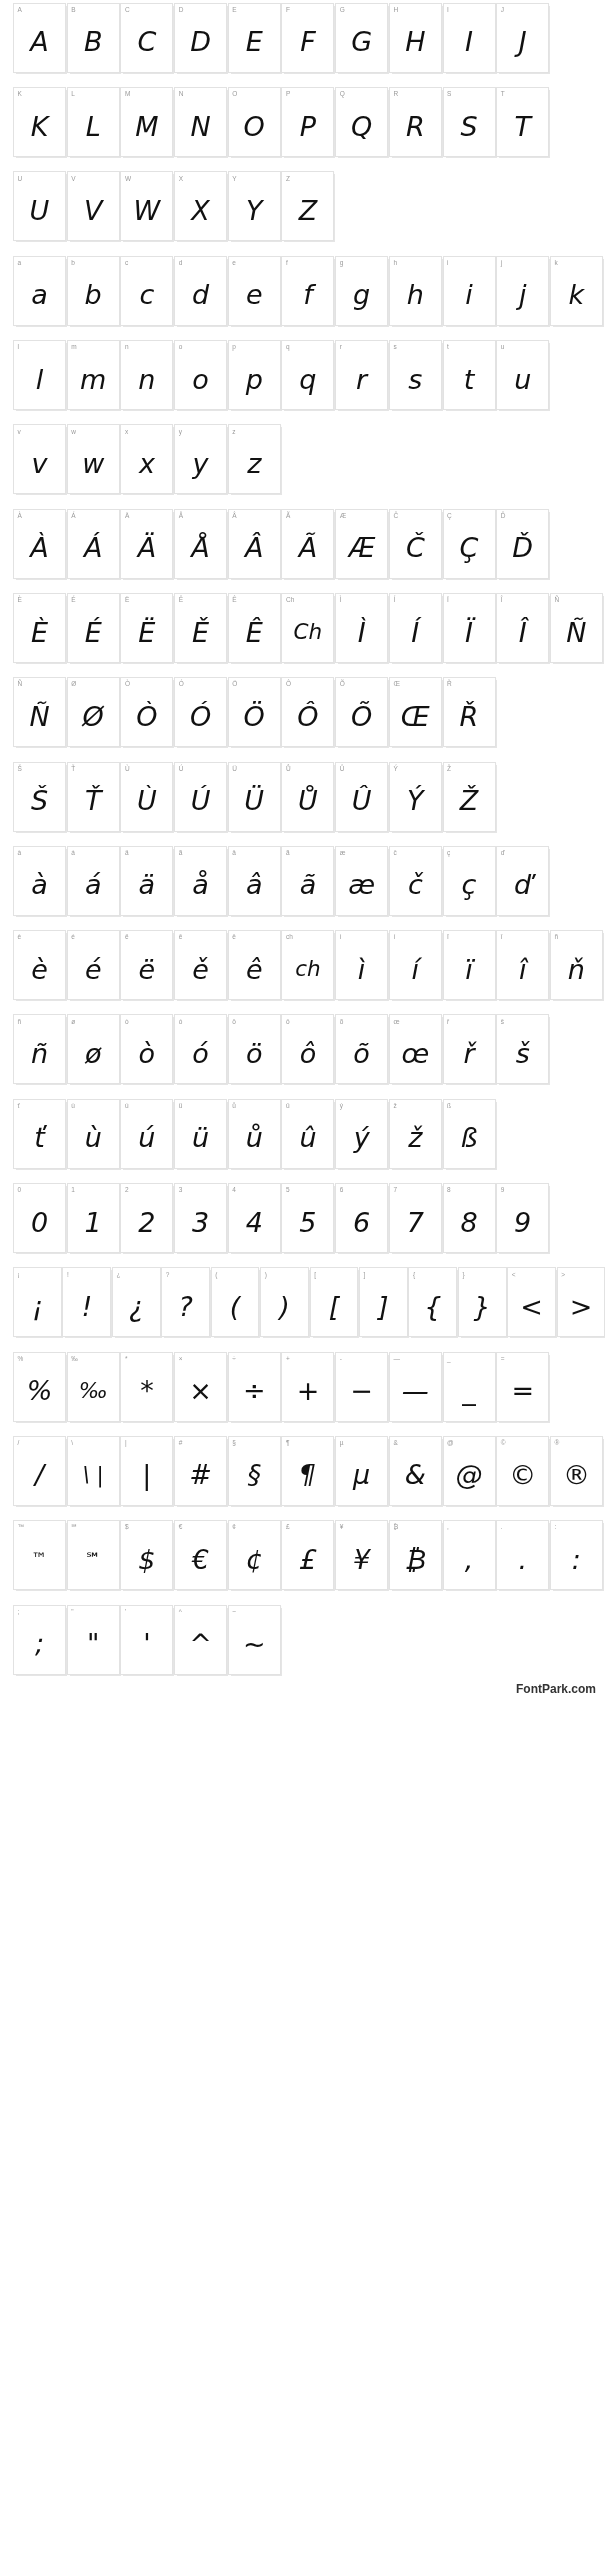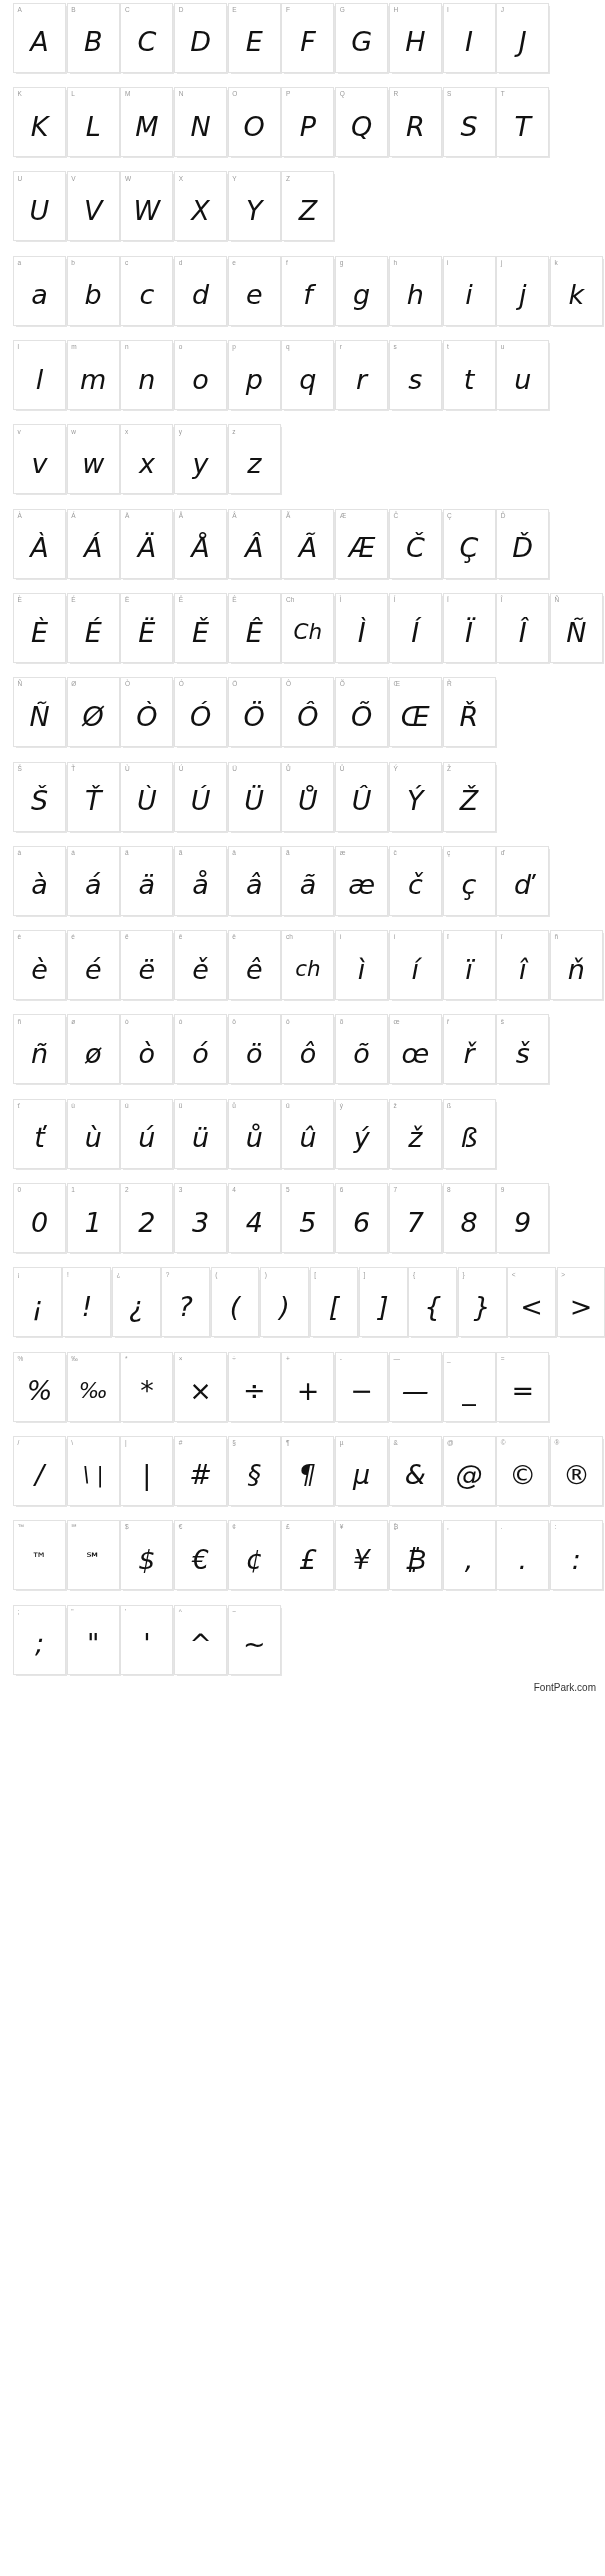--- a/index.html
+++ b/index.html
@@ -69,22 +69,22 @@
   }
   .cell .glyph.small {
     font-size: 21.5px;
   }
   .cell .glyph.tiny {
     font-size: 16px;
   }
   .footer {
     text-align: right;
     padding: 4.3px 10px 7.2px 0;
-    font-size: 10px;
-    font-weight: normal;
+    font-size: 12px;
+    font-weight: bold;
     color: #333;
     font-family: "Liberation Sans", sans-serif;
     margin-left: 48px;
   }
 </style>
 </head>
 <body>
 
 <div id="sheet">
   <div id="rows-container">

